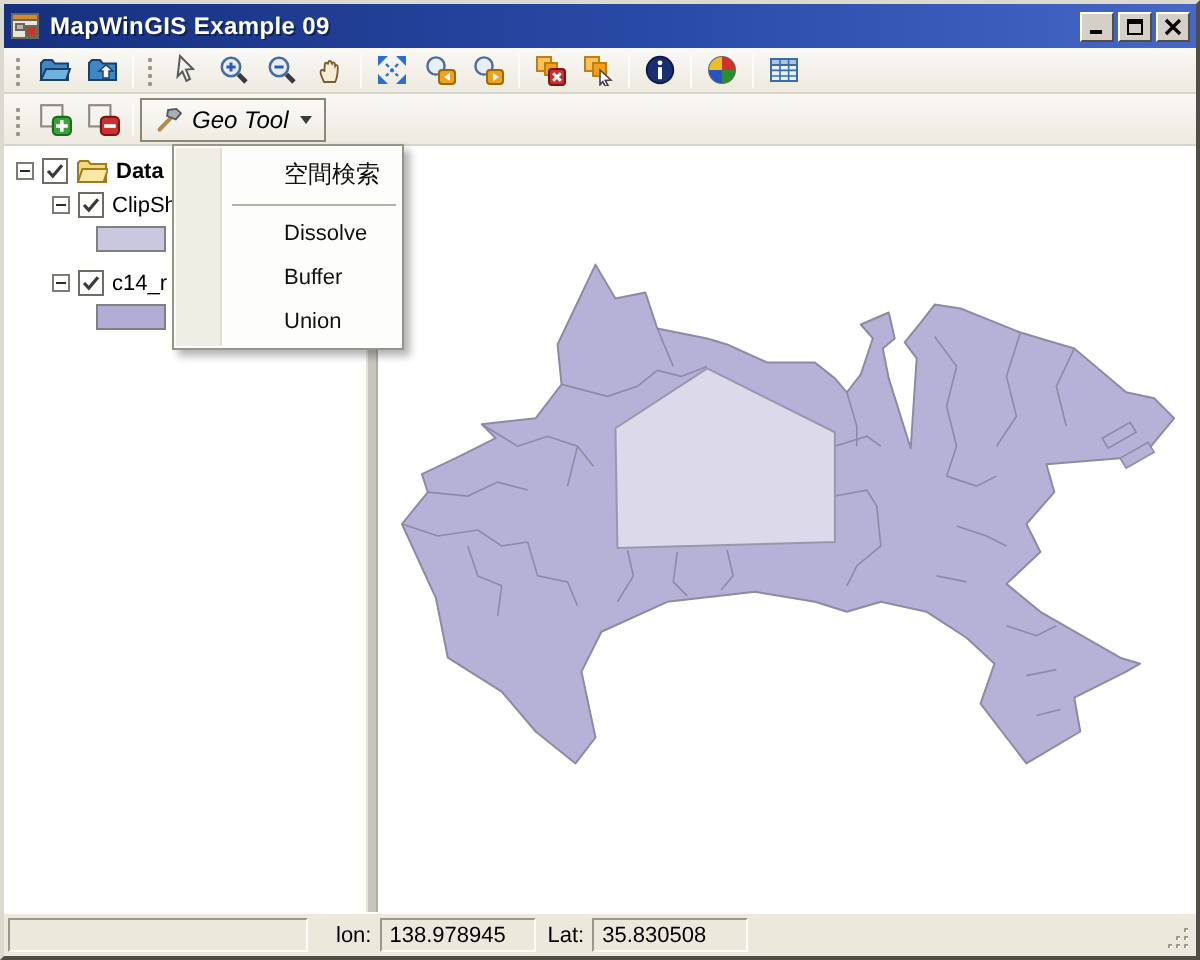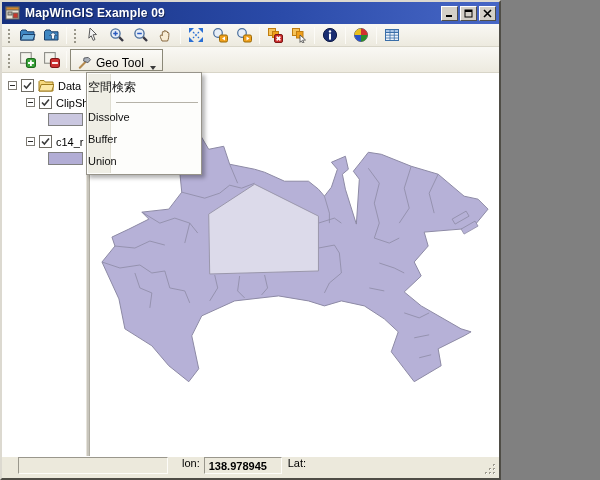--- a/index.html
+++ b/index.html
@@ -1,72 +1,72 @@
 <!DOCTYPE html>
 <html><head>
 <meta charset="utf-8">
 <style>
   html,body{margin:0;padding:0;background:#808080;font-family:"Liberation Sans","DejaVu Sans",sans-serif;}
   *{box-sizing:border-box;}
-  .window{position:relative;width:501px;height:480px;background:#eab308;
+  .window{position:relative;width:600px;height:480px;background:#eab308;
     border:2px solid;border-color:#dcd9d0 #4f4d46 #4f4d46 #dcd9d0;overflow:hidden;}
   
   .titlebar{height:22px;background:linear-gradient(90deg,#16307e 0%,#2a4aa8 55%,#4767c6 100%);
     display:flex;align-items:center;padding:0 3px;color:#fff;}
   .titlebar .app-icon{width:16px;height:16px;margin-right:4px;flex:0 0 auto;}
   .titlebar .title-text{font-size:12px;font-weight:700;letter-spacing:.2px;flex:1;
     white-space:nowrap;overflow:hidden;text-shadow:1px 1px 0 rgba(0,0,0,.4);}
   .winbtn{width:17px;height:15px;margin-left:2px;background:#d4d0c8;border:1px solid;
     border-color:#fff #504e48 #504e48 #fff;display:flex;align-items:center;justify-content:center;
     padding:0;flex:0 0 auto;}
   
   .toolbar{display:flex;align-items:center;background:linear-gradient(#f9f8f4,#edeadf);
     border-bottom:1px solid #d8d5c8;padding:0 2px;}
   .toolbar1{height:23px;}
   .toolbar2{height:26px;}
   .grip{width:7px;height:16px;margin:0 2px;background-image:radial-gradient(circle at 2px 2px,#9a978a 1px,transparent 1.2px);
     background-size:4px 4px;background-position:1px 1px;background-repeat:repeat-y;flex:0 0 auto;}
   .tbtn{width:24px;height:21px;border:none;background:transparent;display:flex;align-items:center;
     justify-content:center;padding:0;flex:0 0 auto;}
   .tsep{width:1px;height:17px;background:#b4b1a2;border-right:1px solid #fcfbf7;margin:0 3px;flex:0 0 auto;}
-  .geo-tool-btn{height:22px;display:flex;align-items:flex-end;gap:4px;padding:0 6px;
-    background:linear-gradient(#fbfaf7,#efece2);border:1px solid #8b8878;font-size:12px;color:#000;}
+  .geo-tool-btn{height:22px;display:flex;align-items:center;gap:4px;padding:0 6px;
+    background:linear-gradient(#fbfaf7,#efece2);border:1px solid #8b8878;font-size:12px;color:#000;font-style:italic;}
   .drop-arrow{width:0;height:0;border-left:3px solid transparent;border-right:3px solid transparent;
     border-top:4px solid #3a3a3a;margin-left:2px;}
   
   .content{display:flex;height:383px;background:#ece9d8;}
   .tree-panel{width:181px;background:#fff;position:relative;padding:4px 0 0 6px;overflow:hidden;}
   .splitter{width:6px;background:#c8c5bc;border-left:1px solid #e6e3da;border-right:1px solid #b0ada2;}
   .map-area{flex:1;background:#fff;position:relative;}
   .map-area svg{display:block;}
   
   .tree-row{display:flex;align-items:center;height:17px;font-size:11px;color:#000;white-space:nowrap;}
   .tree-row.indent{margin-left:18px;}
   .expand-box{width:9px;height:9px;border:1px solid #7e7b74;background:#fff;position:relative;
     margin-right:4px;flex:0 0 auto;}
   .expand-box::after{content:"";position:absolute;left:1px;right:1px;top:3px;height:1px;background:#2a2a2a;}
   .cbx{width:13px;height:13px;border:1px solid #6f6c64;background:#fff;margin-right:4px;
     display:flex;align-items:center;justify-content:center;flex:0 0 auto;}
   .tree-label{font-size:11px;}
-  .tree-label.bold{font-weight:400;}
+  .tree-label.bold{font-weight:700;}
   .swatch{width:35px;height:13px;border:1px solid #808080;margin:2px 0 6px 40px;}
   
   .menu{position:absolute;left:84px;top:70px;width:116px;background:#fdfdfb;
     border:1px solid #97948a;box-shadow:3px 3px 4px rgba(0,0,0,.30);z-index:50;padding:2px 1px;}
   .menu::before{content:"";position:absolute;left:1px;top:1px;bottom:1px;width:22px;
     background:#efeee5;border-right:1px solid #e0ded2;}
-  .menu-item{position:relative;height:22px;line-height:22px;font-size:11px;
-    color:#111;}
+  .menu-item{position:relative;height:22px;line-height:22px;padding-left:30px;font-size:11px;
+    color:#111;margin-left:24px;}
   .menu-item.jp{height:24px;line-height:24px;font-size:12px;}
   .menu-item.selected{background:#b0bad8;outline:1px solid #3d4e96;outline-offset:-1px;}
   .menu-sep{position:relative;height:1px;background:#b5b2a8;margin:3px 2px 3px 28px;}
   
   .statusbar{height:22px;background:#ece9dc;border-top:1px solid #fff;display:flex;
-    font-size:11px;color:#000;padding:0 16px;position:relative;}
-  .sunken{border:1px solid;border-color:#9a978c #fdfcf8 #fdfcf8 #9a978c;background:#ece9dc;height:17px;font-weight:bold;}
+    align-items:center;font-size:11px;color:#000;padding:0 2px;position:relative;}
+  .sunken{border:1px solid;border-color:#9a978c #fdfcf8 #fdfcf8 #9a978c;background:#ece9dc;height:17px;}
   .sb-panel1{width:150px;margin-right:8px;}
   .sb-label{margin:0 4px 0 6px;}
   .sb-field{width:78px;display:flex;align-items:center;padding-left:4px;}
   .resize-grip{position:absolute;right:2px;bottom:2px;width:13px;height:13px;}
 </style>
 </head>
 <body>
 
 <div class="window">
 
@@ -323,20 +323,23 @@
     <div class="menu-item">Union</div>
   </div>
 
   <div class="statusbar">
     <div class="sunken sb-panel1"></div>
     <span class="sb-label">lon:</span>
     <div class="sunken sb-field">
       <span>138.978945</span>
     </div>
     <span class="sb-label">Lat:</span>
+    <div class="sunken sb-field">
+      <span>35.830508</span>
+    </div>
     <svg class="resize-grip" viewBox="0 0 13 13">
       <g fill="#9d9a8e">
         <rect x="9" y="1" width="2" height="2"></rect>
           <rect x="9" y="5" width="2" height="2"></rect>
           <rect x="9" y="9" width="2" height="2"></rect>
         <rect x="5" y="5" width="2" height="2"></rect>
           <rect x="5" y="9" width="2" height="2"></rect>
         <rect x="1" y="9" width="2" height="2"></rect>
       </g>
       <g fill="#ffffff">

